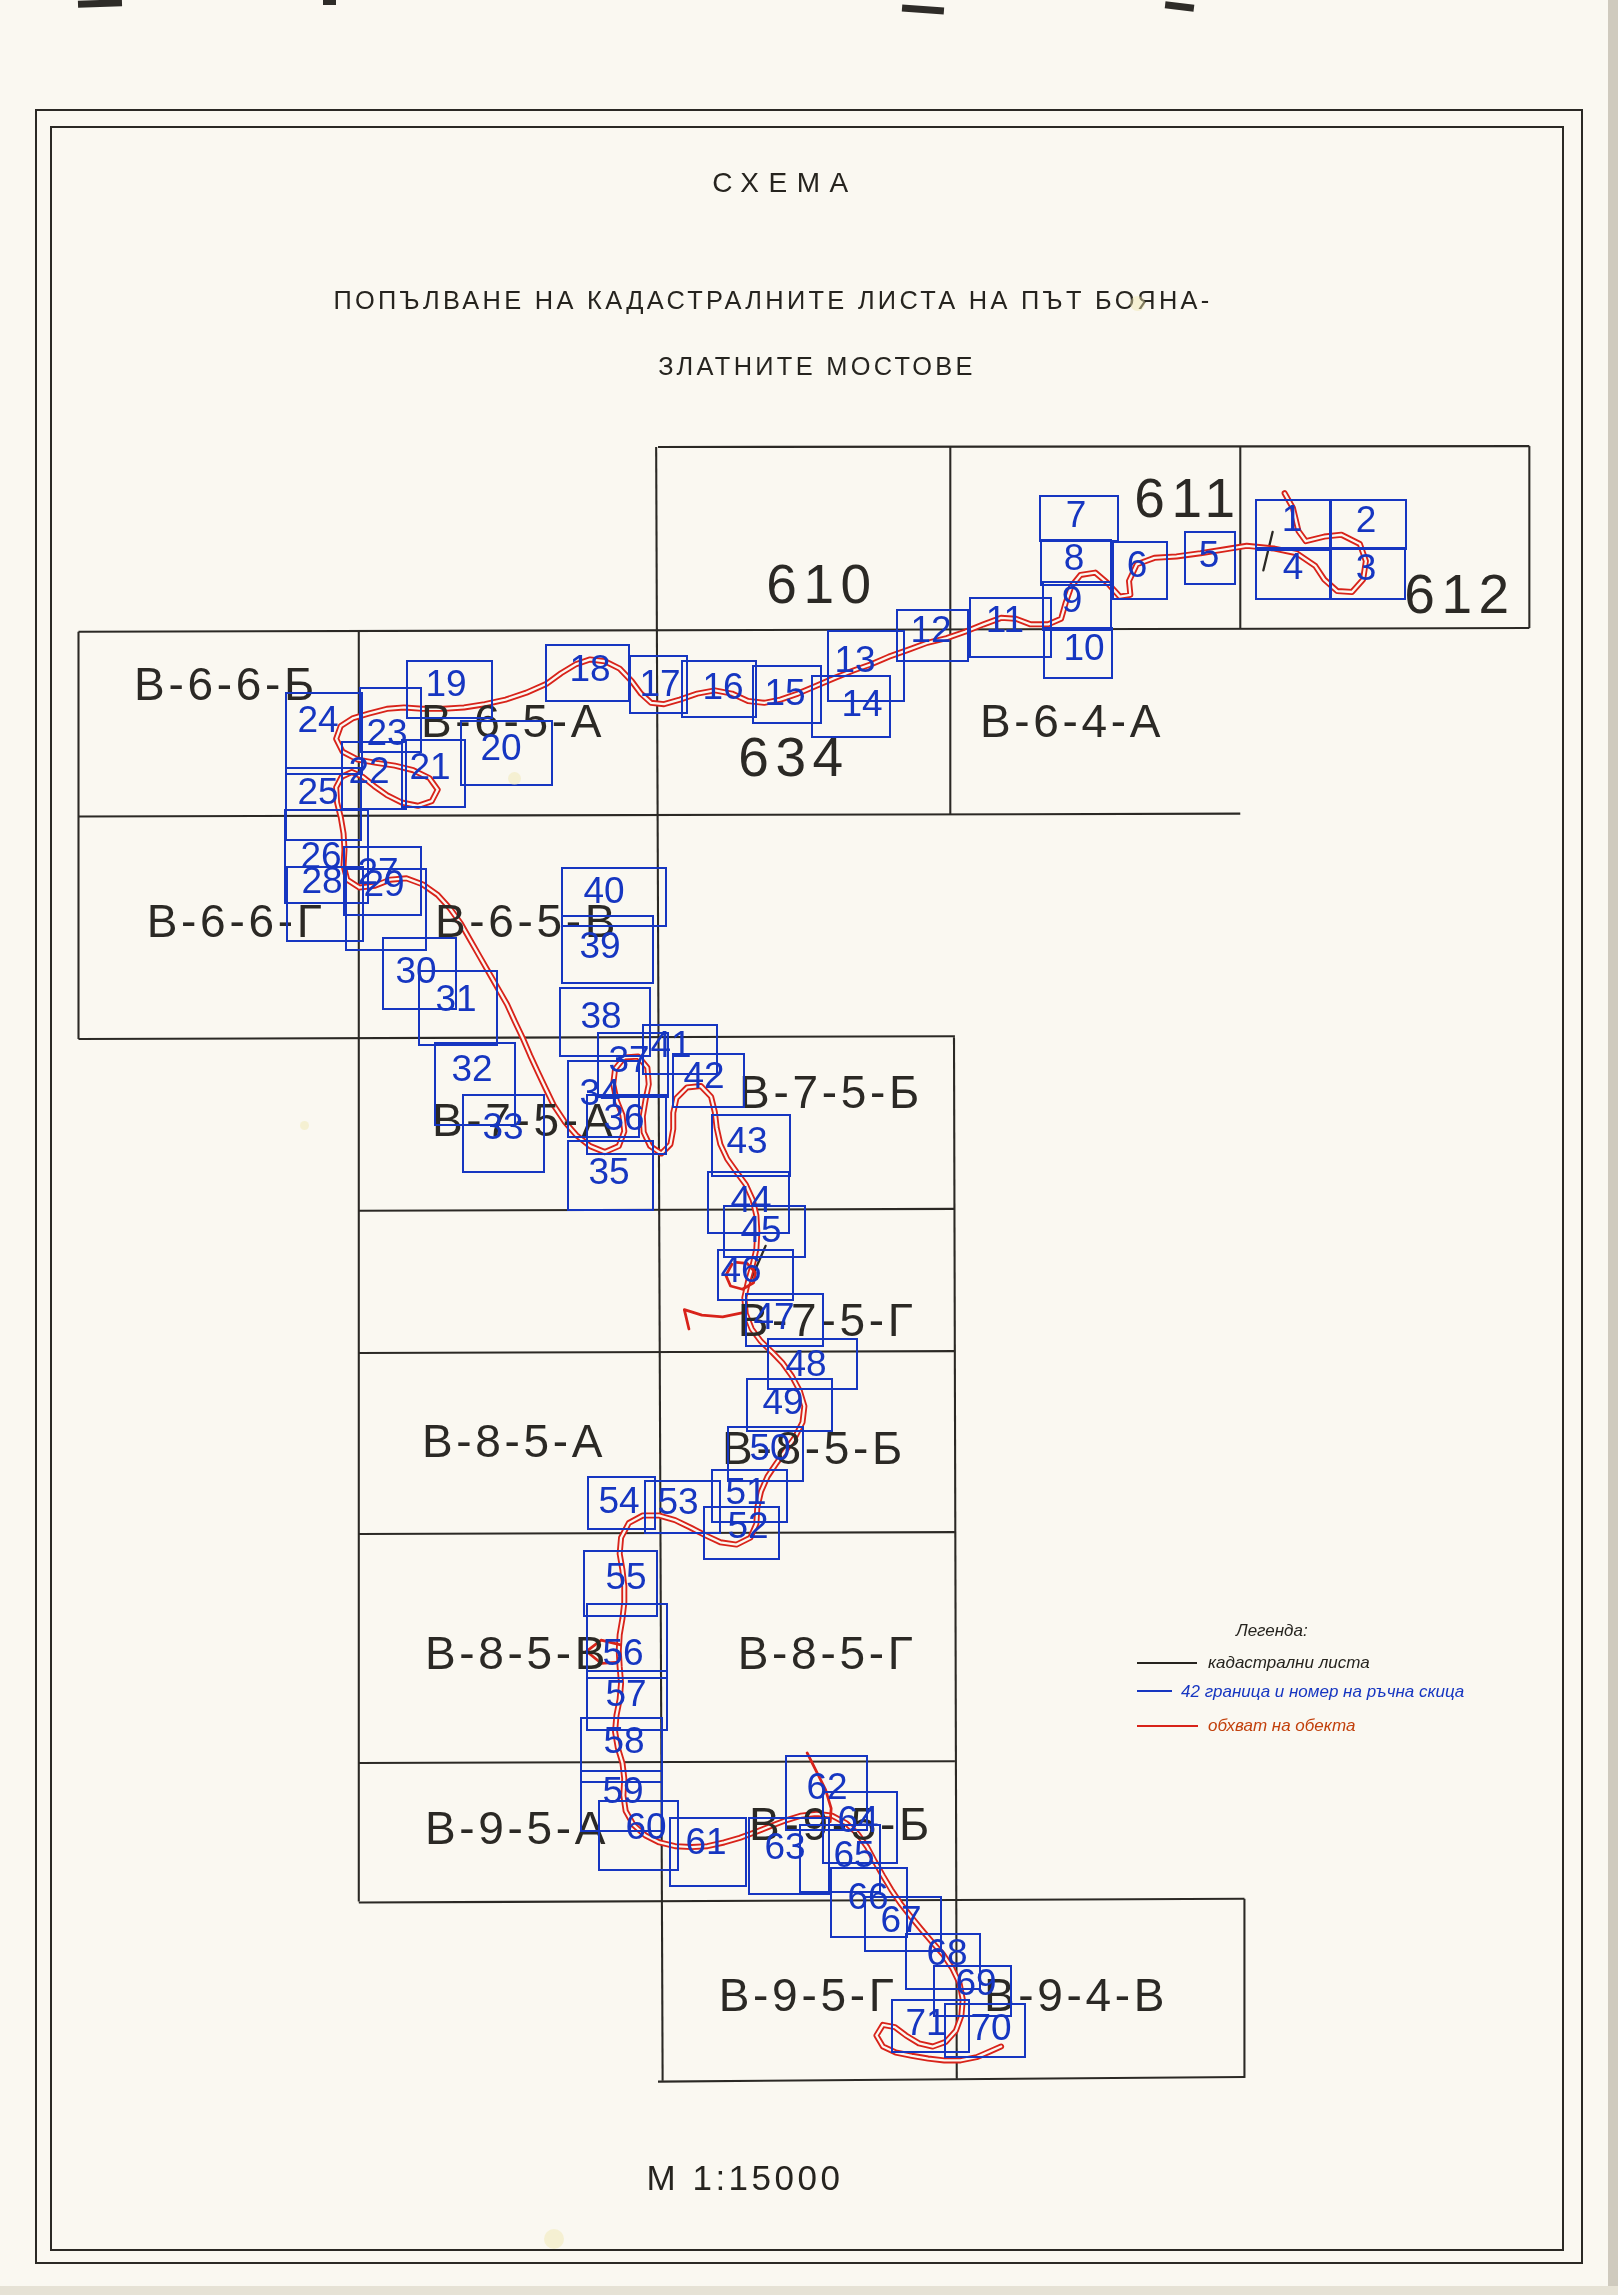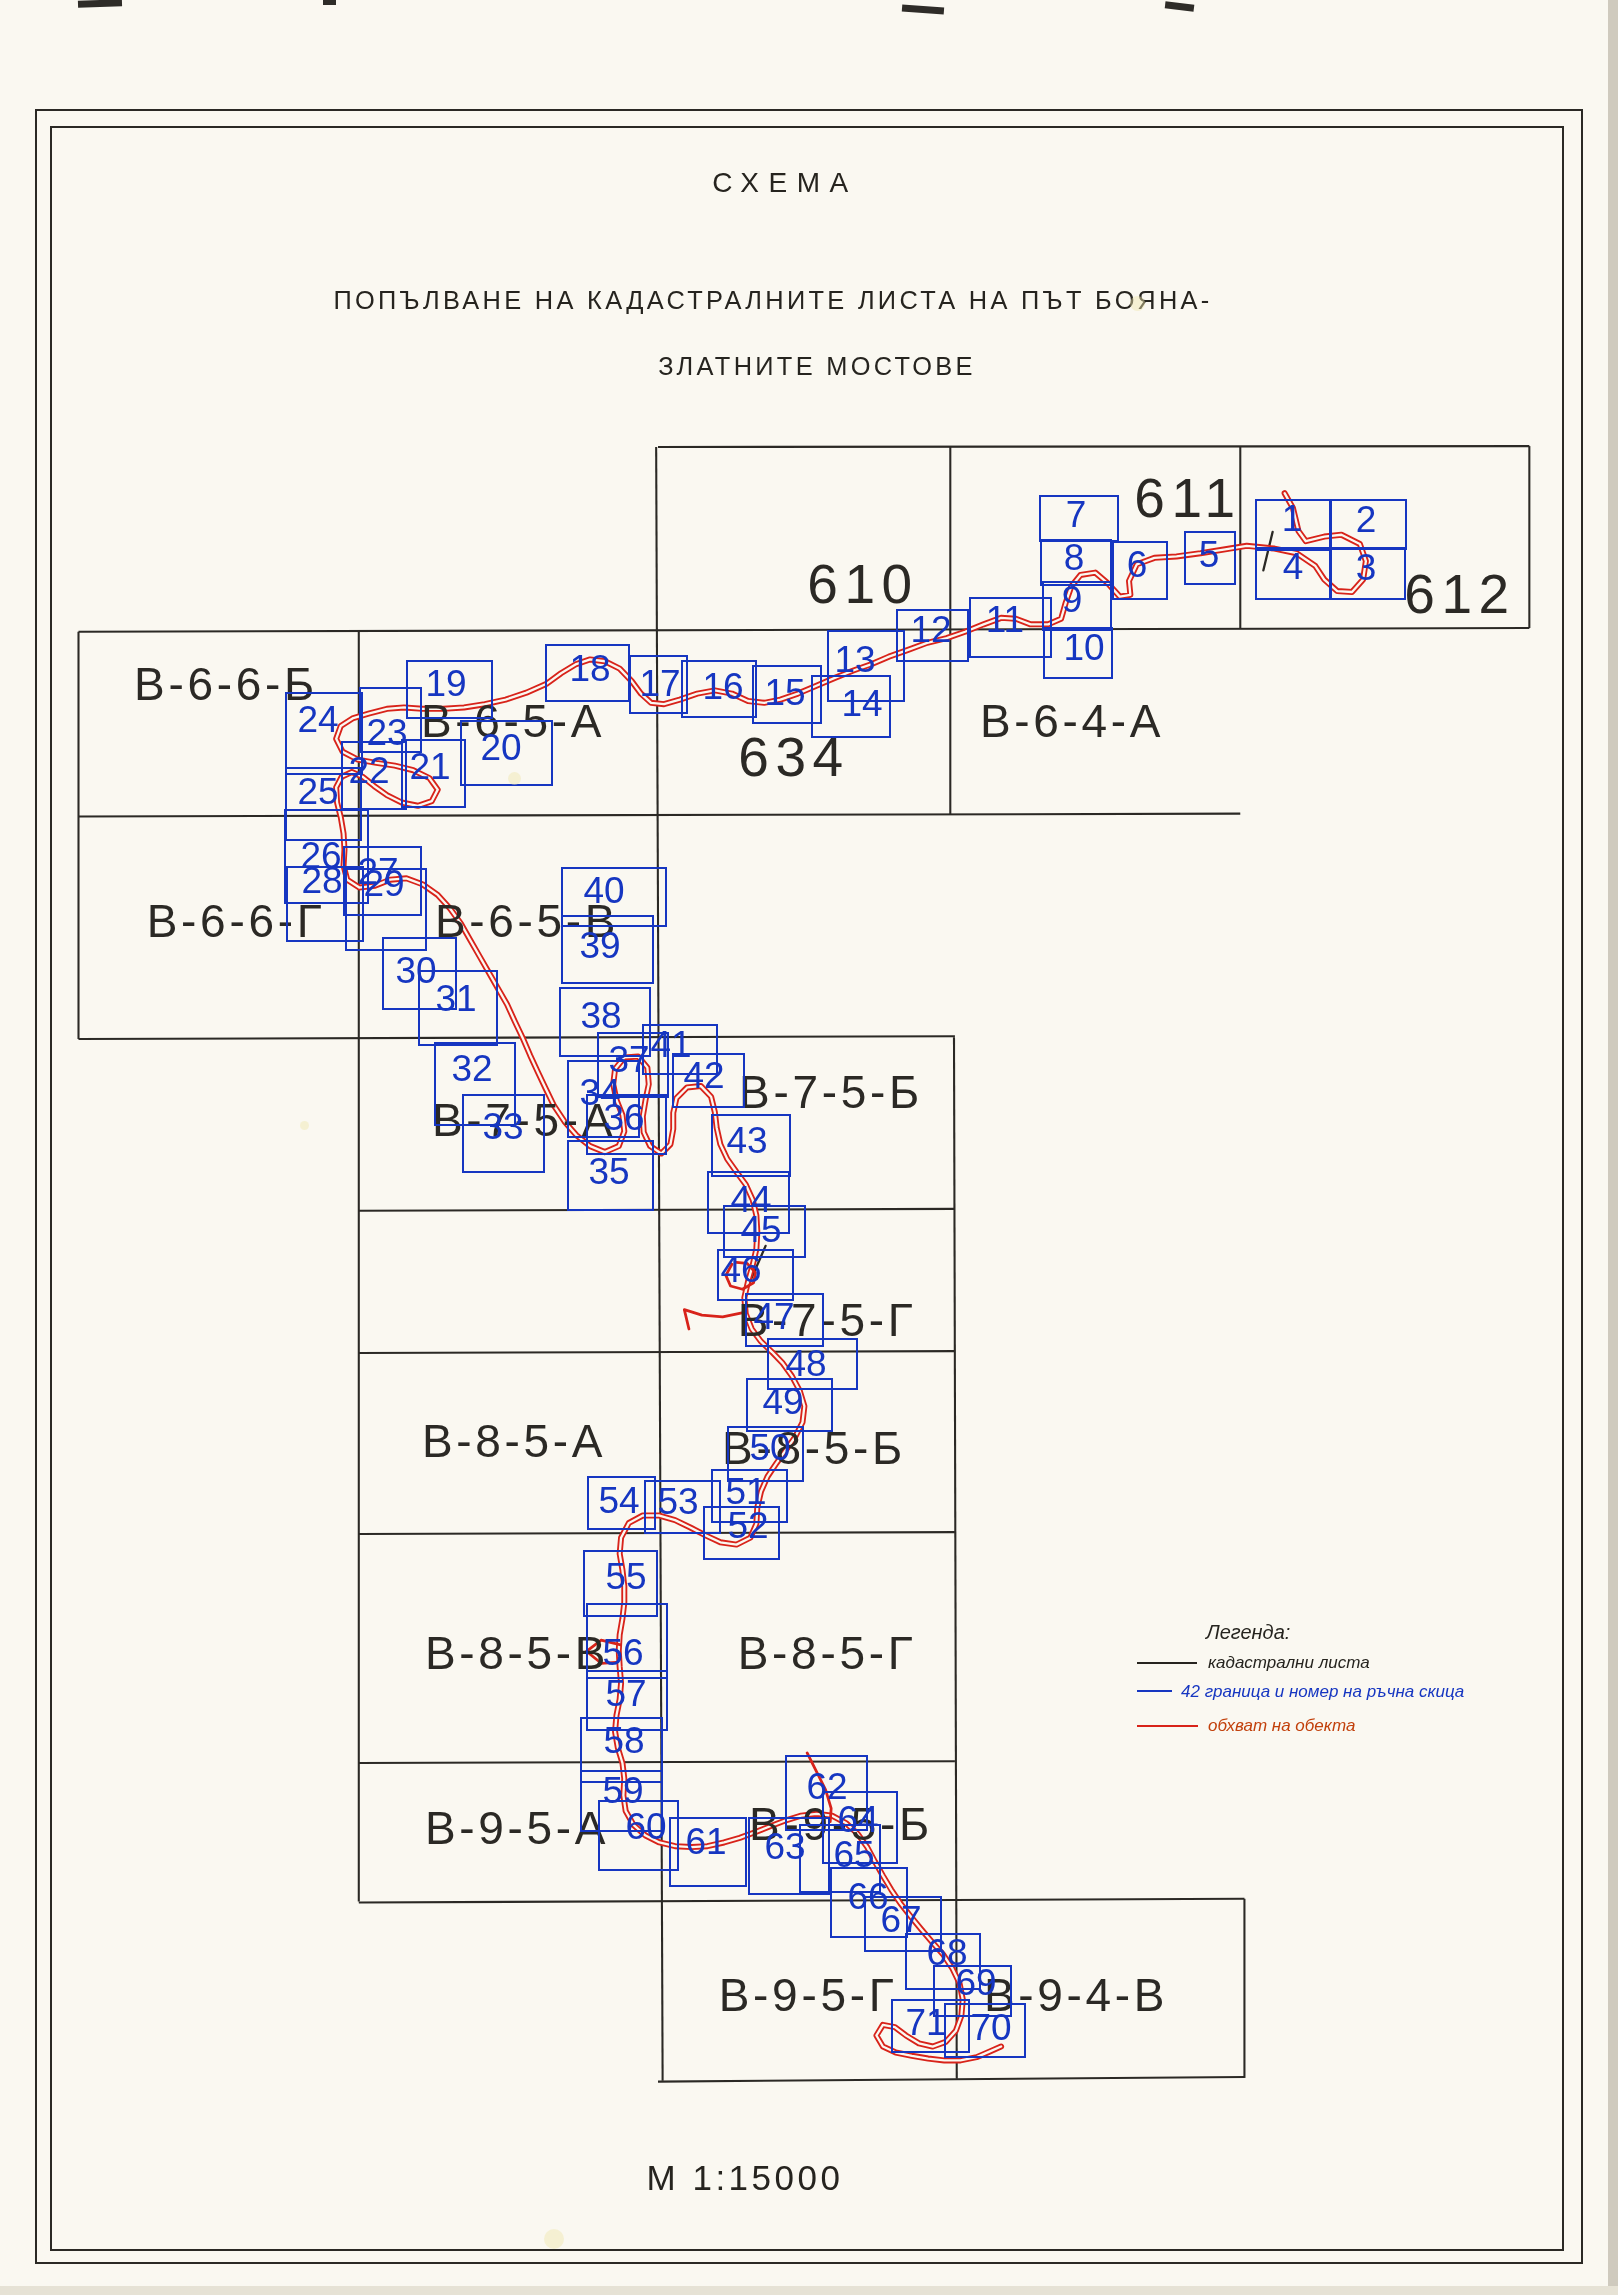--- a/index.html
+++ b/index.html
@@ -36,21 +36,21 @@
   .sketch-box{
     position:absolute;border:2.8px solid #1636c1;background:transparent;
   }
   .sketch-num{
     position:absolute;transform:translate(-50%,-50%);
     color:#1636c1;font-size:37px;font-weight:400;white-space:nowrap;
   }
 
   
   .legend-text{position:absolute;white-space:nowrap;font-style:italic;}
-  #legend-title{font-size:20px;color:#26241f;}
+  #legend-title{font-size:17px;color:#26241f;margin-left:30px;}
   .legend-item-label{font-size:17px;}
   .legend-swatch{position:absolute;height:0;}
 
   
   #scale-label{
     position:absolute;left:745px;top:2178px;transform:translate(-50%,-50%);
     font-size:35px;letter-spacing:.10em;color:#26241f;white-space:nowrap;
   }
 
   
@@ -98,21 +98,21 @@
   </svg>
 
   <div class="frame" id="frame-outer"></div>
   <div class="frame" id="frame-inner"></div>
 
   <div class="title-line" id="title1">СХЕМА</div>
   <div class="title-line" id="title3">ПОПЪЛВАНЕ НА КАДАСТРАЛНИТЕ ЛИСТА НА ПЪТ БОЯНА-</div>
   <div class="title-line" id="title4">ЗЛАТНИТЕ МОСТОВЕ</div>
 
   <div id="sheet-label-layer">
-      <div class="sheet-label num" style="left: 863px; top: 584px;">610</div>
+      <div class="sheet-label num" style="left: 822px; top: 584px;">610</div>
       <div class="sheet-label num" style="left: 1188px; top: 498px;">611</div>
       <div class="sheet-label num" style="left: 1460px; top: 594px;">612</div>
       <div class="sheet-label num" style="left: 794px; top: 757px;">634</div>
       <div class="sheet-label sheet" style="left: 226px; top: 684px;">В-6-6-Б</div>
       <div class="sheet-label sheet" style="left: 513px; top: 721px;">В-6-5-А</div>
       <div class="sheet-label sheet" style="left: 1072px; top: 721px;">В-6-4-А</div>
       <div class="sheet-label sheet" style="left: 236px; top: 921px;">В-6-6-Г</div>
       <div class="sheet-label sheet" style="left: 527px; top: 921px;">В-6-5-В</div>
       <div class="sheet-label sheet" style="left: 524px; top: 1120px;">В-7-5-А</div>
       <div class="sheet-label sheet" style="left: 831px; top: 1092px;">В-7-5-Б</div>

